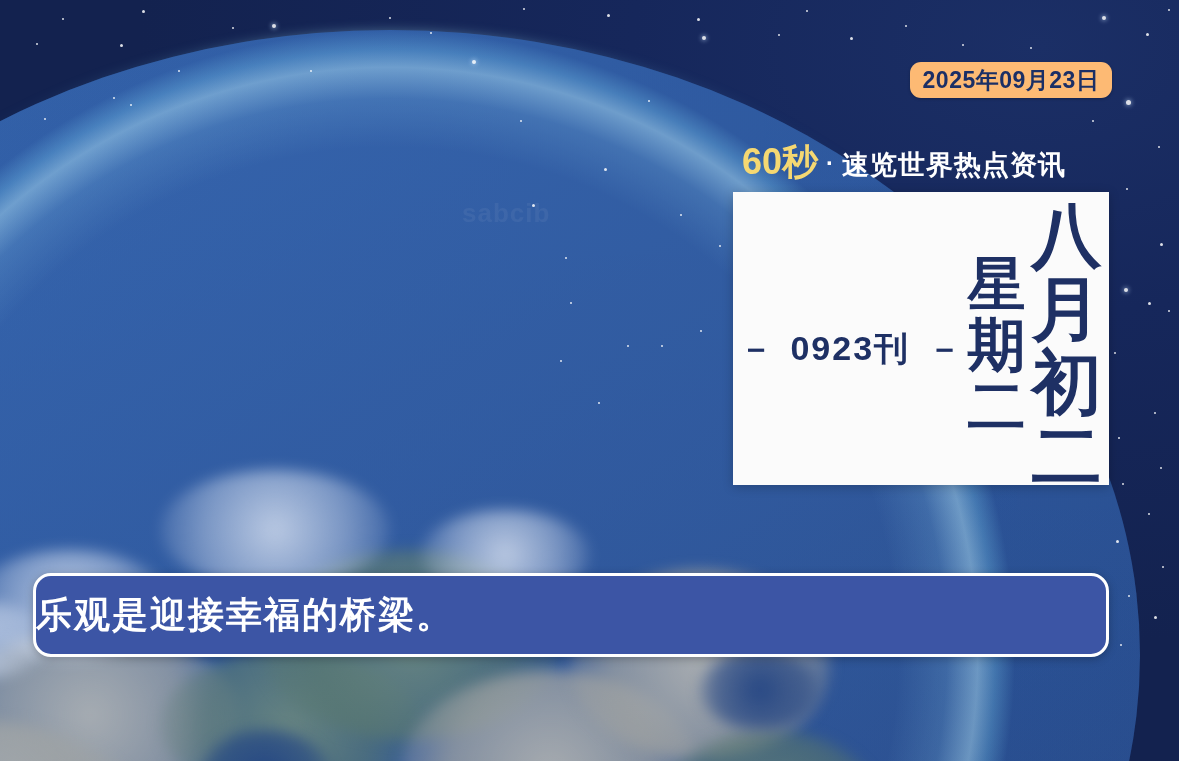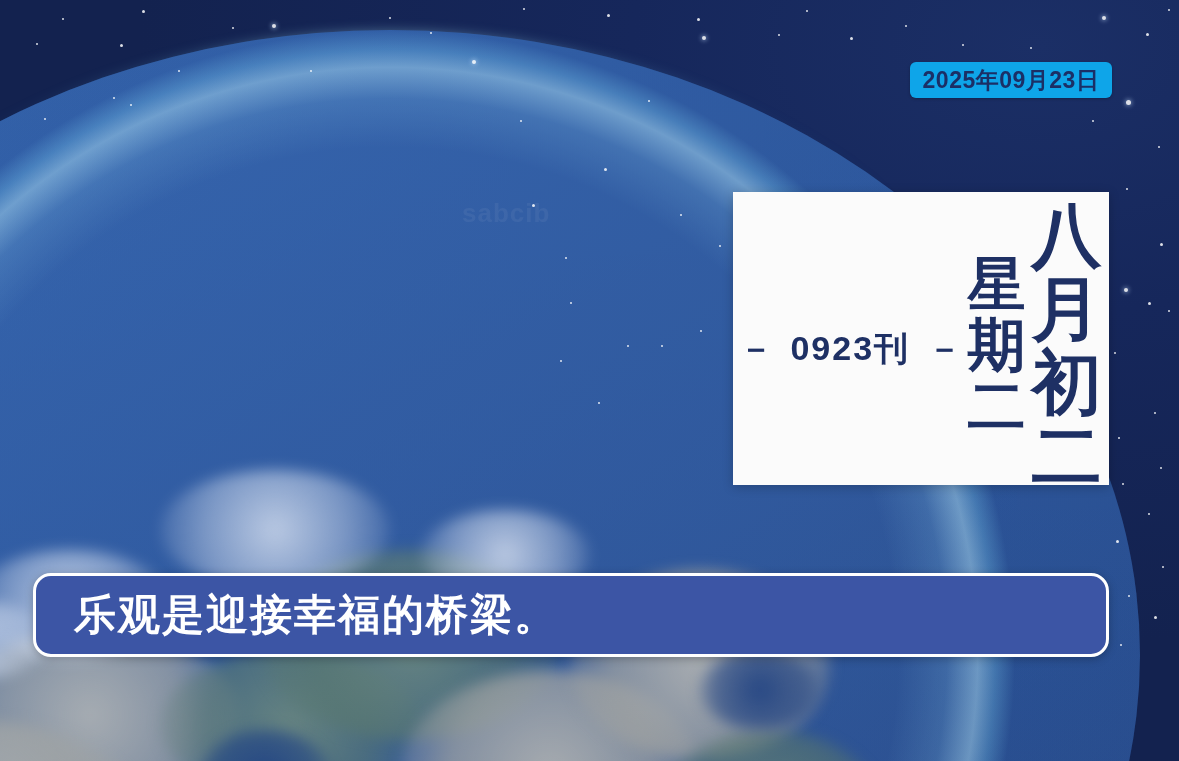--- a/index.html
+++ b/index.html
@@ -123,22 +123,22 @@
   .headline .l1 { color: #f8e98d; }
   .headline .l2 { color: #f3f3f3; margin-top: 18px; }
 
   
   .date-pill {
     position: absolute;
     left: 910px;
     top: 62px;
     width: 202px;
     height: 36px;
-    background: #0ea5e9;
-    border-radius: 6px;
+    background: #fdba74;
+    border-radius: 11px;
     display: flex;
     align-items: center;
     justify-content: center;
     color: #1b2f66;
     font-size: 23px;
     font-weight: 700;
     letter-spacing: .5px;
     box-shadow: 0 1px 3px rgba(0,0,0,.25);
   }
 
@@ -218,24 +218,23 @@
     box-sizing: border-box;
     background: #3c55a5;
     border: 3px solid #ffffff;
     border-radius: 18px;
     display: flex;
     align-items: center;
     box-shadow: 0 2px 8px rgba(0,0,0,.25);
   }
   .quote-bar .quote-text {
     color: #ffffff;
-    font-size: 42px;
+    font-size: 36px;
     font-weight: 700;
     letter-spacing: 2px;
-    padding-left: 38px;
     white-space: nowrap;
   }
 </style>
 </head>
 <body>
 
 <div id="poster">
 
   <div class="bg-space"></div>
   <div class="bg-airglow"></div>
@@ -325,20 +324,25 @@
     <div class="star" style="left:62px;   top:18px;  width:2px; height:2px;"></div>
   </div>
 
   <div class="watermark">sabcib</div>
 
 
   <div class="date-pill">
     <span>2025年09月23日</span>
   </div>
 
+  <div class="tagline">
+    <span class="sec">60秒</span>
+    <span class="dot">·</span>
+    <span class="txt">速览世界热点资讯</span>
+  </div>
 
   <div class="card">
     <div class="issue">
       <span class="dash">－</span>
       <span>0923刊</span>
       <span class="dash">－</span>
     </div>
     <div class="weekday">星期二</div>
     <div class="lunar">八月初二</div>
   </div>

